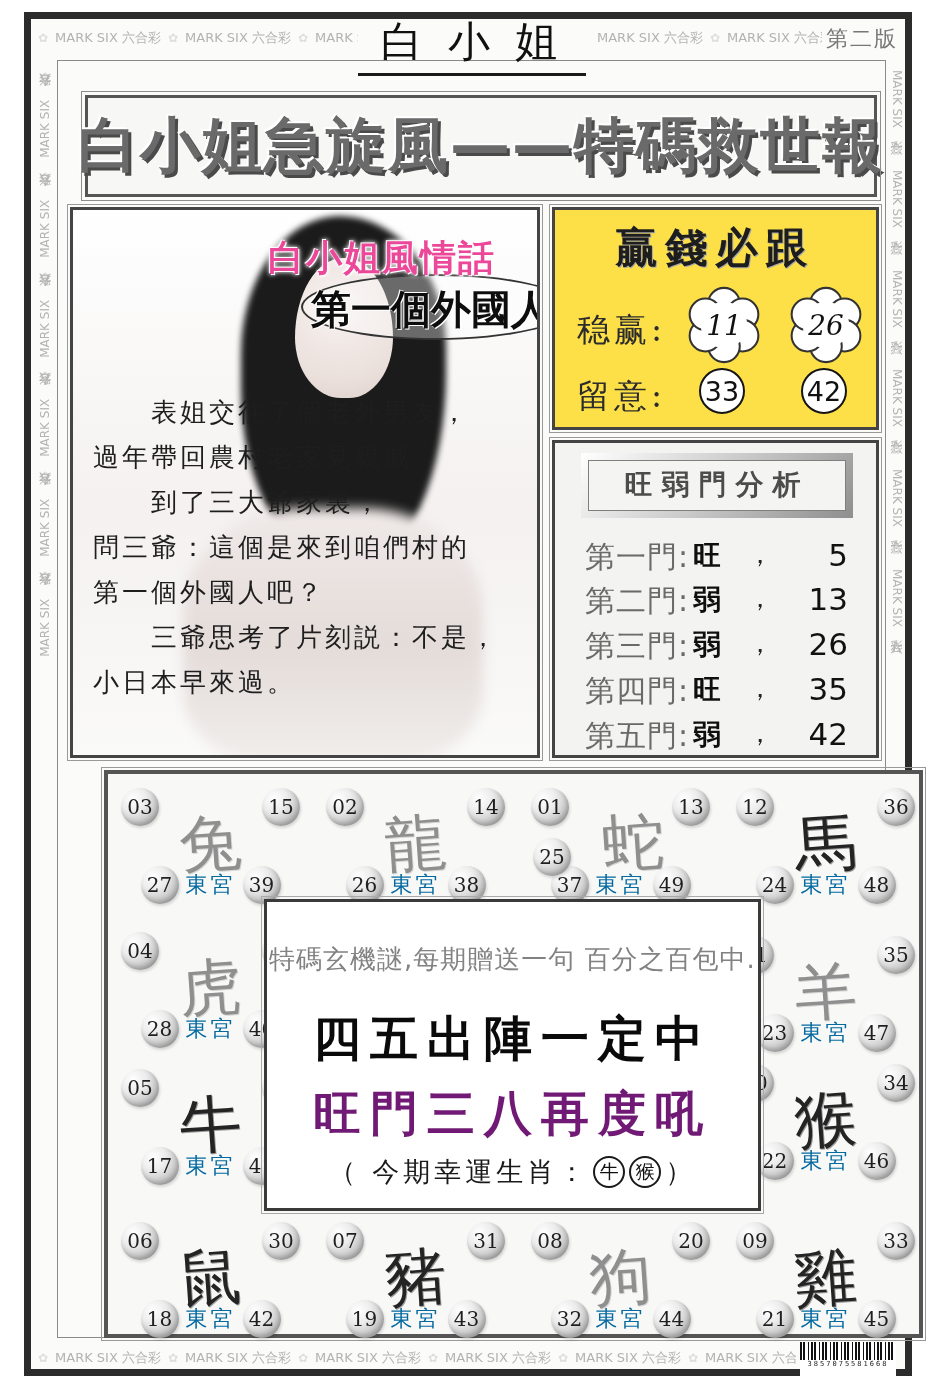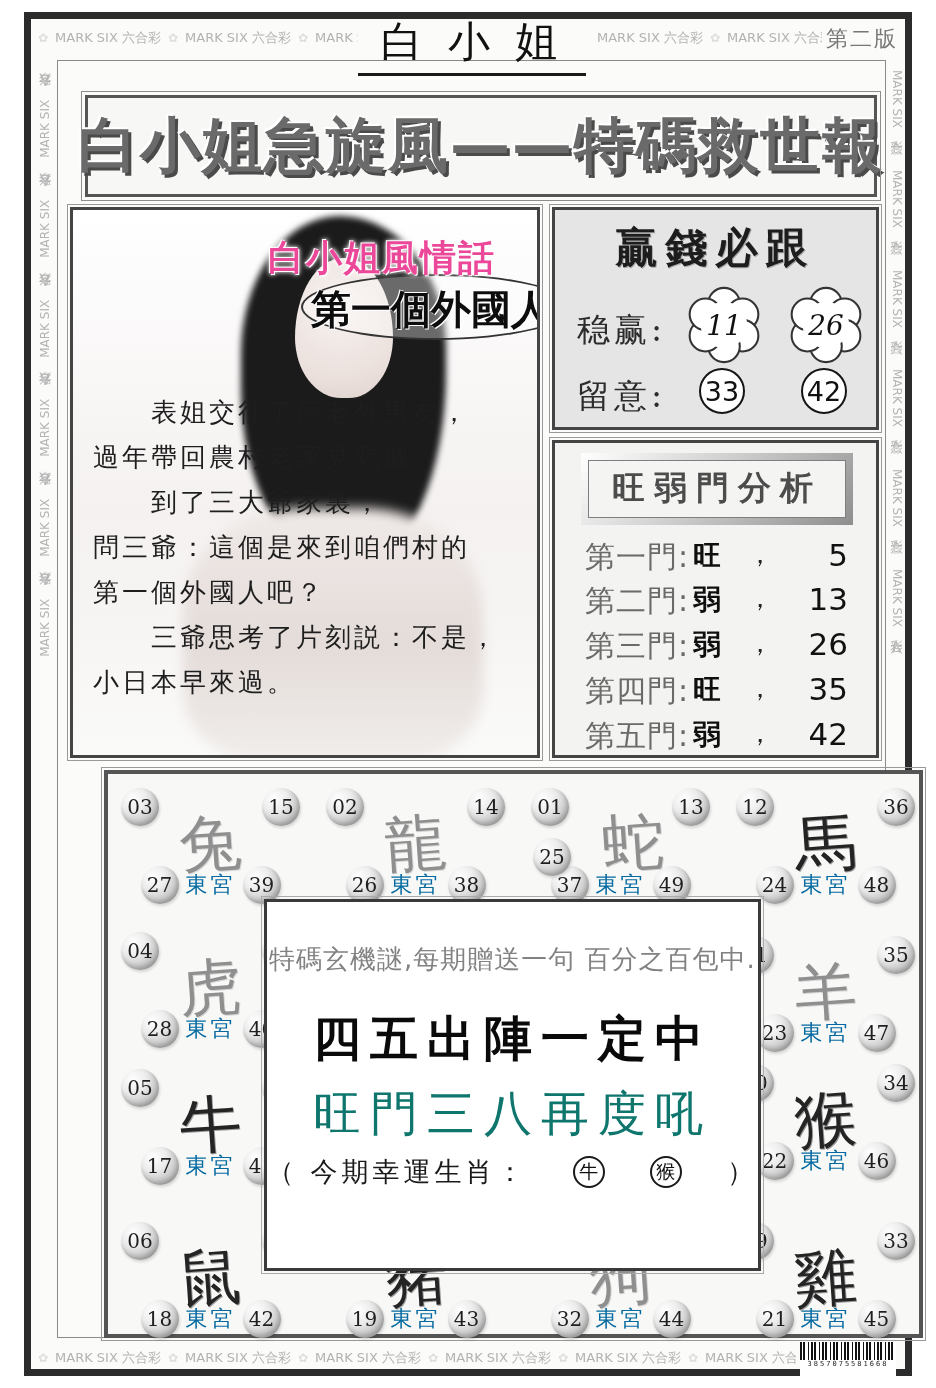--- a/index.html
+++ b/index.html
@@ -69,38 +69,38 @@
       border:2px solid #333; border-radius:50%; background:rgba(255,255,255,.35); z-index:2; }
   .story-title2 { position:absolute; left:238px; top:72px; width:260px; font-size:40px; font-weight:bold;
       color:#0d0d0d; font-family:"DejaVu Serif","Liberation Serif",serif; white-space:nowrap;
       text-shadow:1px 1px 0 #fff,-1px -1px 0 #fff; z-index:3; }
   .story-text { position:absolute; left:20px; top:180px; width:435px; z-index:3;
       font-family:"DejaVu Serif","Liberation Serif",serif; font-size:26px; color:#1e1e1e;
       line-height:45px; letter-spacing:3px; }
 
   
   .win-box { position:absolute; left:552px; top:207px; width:327px; height:223px;
-      border:3px solid #444; outline:1px solid #999; outline-offset:2px; background:#e5e5e5; }
+      border:3px solid #444; outline:1px solid #999; outline-offset:2px; background:#fde047; }
   .win-title { position:absolute; left:0; top:10px; width:100%; text-align:center;
       font-size:42px; font-weight:900; color:#1d1d1d; letter-spacing:8px;
       text-shadow:1px 1px 0 #aaa; }
   .win-label { position:absolute; font-size:33px; color:#2c2c2c; letter-spacing:4px;
       font-family:"DejaVu Serif","Liberation Serif",serif; }
   .flower-num { position:absolute; width:78px; height:78px; }
   .circle-num { position:absolute; width:46px; height:46px; border:2.5px solid #151515;
       border-radius:50%; background:#fff; display:flex; align-items:center; justify-content:center;
       font-size:27px; color:#111; font-family:"DejaVu Sans","Liberation Sans",sans-serif; }
 
   
   .gate-box { position:absolute; left:552px; top:440px; width:327px; height:318px;
       border:3px solid #444; outline:1px solid #999; outline-offset:2px; background:#f3f3f1; }
   .gate-header { position:absolute; left:26px; top:10px; width:272px; padding:7px;
       background:linear-gradient(135deg,#ffffff 0%,#cfcfcf 45%,#8e8e8e 100%); }
   .gate-header-inner { background:#f4f4f2; border:1px solid #7f7f7f; text-align:center;
-      font-size:33px; font-weight:bold; color:#4c4c4c; letter-spacing:9px; padding:5px 0 6px; }
+      font-size:28px; font-weight:bold; color:#4c4c4c; letter-spacing:9px; padding:5px 0 6px; }
   .gate-row { position:absolute; left:0; width:100%; height:42px; }
   .gate-label { position:absolute; left:30px; font-size:30px; color:#6a6a6a; letter-spacing:1px; }
   .gate-status { position:absolute; left:138px; font-size:28px; font-weight:bold; color:#0f0f0f; }
   .gate-sep { position:absolute; left:192px; font-size:26px; color:#222; }
   .gate-num { position:absolute; right:28px; font-size:31px; color:#111; }
 
   
   .zodiac-box { position:absolute; left:62px; top:770px; width:819px; height:568px;
       border:4px solid #555; outline:1px solid #999; outline-offset:2px; background:#f8f8f6;margin-left:42px; }
   .zcell { position:absolute; width:195px; }
@@ -113,30 +113,30 @@
   .ball { width:38px; height:38px; border-radius:50%;
       background:radial-gradient(circle at 32% 28%, #ffffff 0%, #ececec 35%, #bcbcbc 75%, #a3a3a3 100%);
       box-shadow:inset -2px -3px 4px rgba(0,0,0,.18), 1px 2px 3px rgba(0,0,0,.15);
       display:flex; align-items:center; justify-content:center;
       font:20px "DejaVu Serif","Liberation Serif",serif; color:#1f1f1f; flex:0 0 auto; }
   .ball-ml { position:absolute; left:10px; top:50px; }
   .palace { font-size:22px; color:#0369a1; letter-spacing:3px;
       font-family:Liberation Sans, sans-serif; }
 
   
-  .msg-box { position:absolute; left:156px; top:125px; width:497px; height:372px;
+  .msg-box { position:absolute; left:156px; top:125px; width:497px; height:312px;
       border:3px solid #3a3a3a; outline:1px solid #aaa; outline-offset:2px; background:#ffffff; }
   .msg-line1 { position:absolute; left:0; top:40px; width:100%; text-align:center;
       font-size:26px; color:#828282; letter-spacing:1px; white-space:nowrap; }
   .msg-line2 { position:absolute; left:0; top:105px; width:100%; text-align:center;
       font-size:48px; font-weight:900; color:#0a0a0a; letter-spacing:9px; white-space:nowrap; }
   .msg-line3 { position:absolute; left:0; top:180px; width:100%; text-align:center;
-      font-size:48px; font-weight:400; color:#0f766e; letter-spacing:9px; white-space:nowrap; }
+      font-size:48px; font-weight:700; color:#701a75; letter-spacing:9px; white-space:nowrap; }
   .msg-line4 { position:absolute; left:0; top:252px; width:100%; display:flex;
-      justify-content:space-between; align-items:center; gap:4px;
+      justify-content:center; align-items:center; gap:4px;
       font-size:27px; color:#1a1a1a; font-family:"DejaVu Serif","Liberation Serif",serif; letter-spacing:4px; }
   .lucky-badge { display:inline-flex; width:32px; height:32px; border:2px solid #1a1a1a; border-radius:50%;
       align-items:center; justify-content:center; font-size:19px; letter-spacing:0;
       background:#fff; color:#111; }
 </style>
 </head>
 <body>
 
 <div class="sheet">
 

